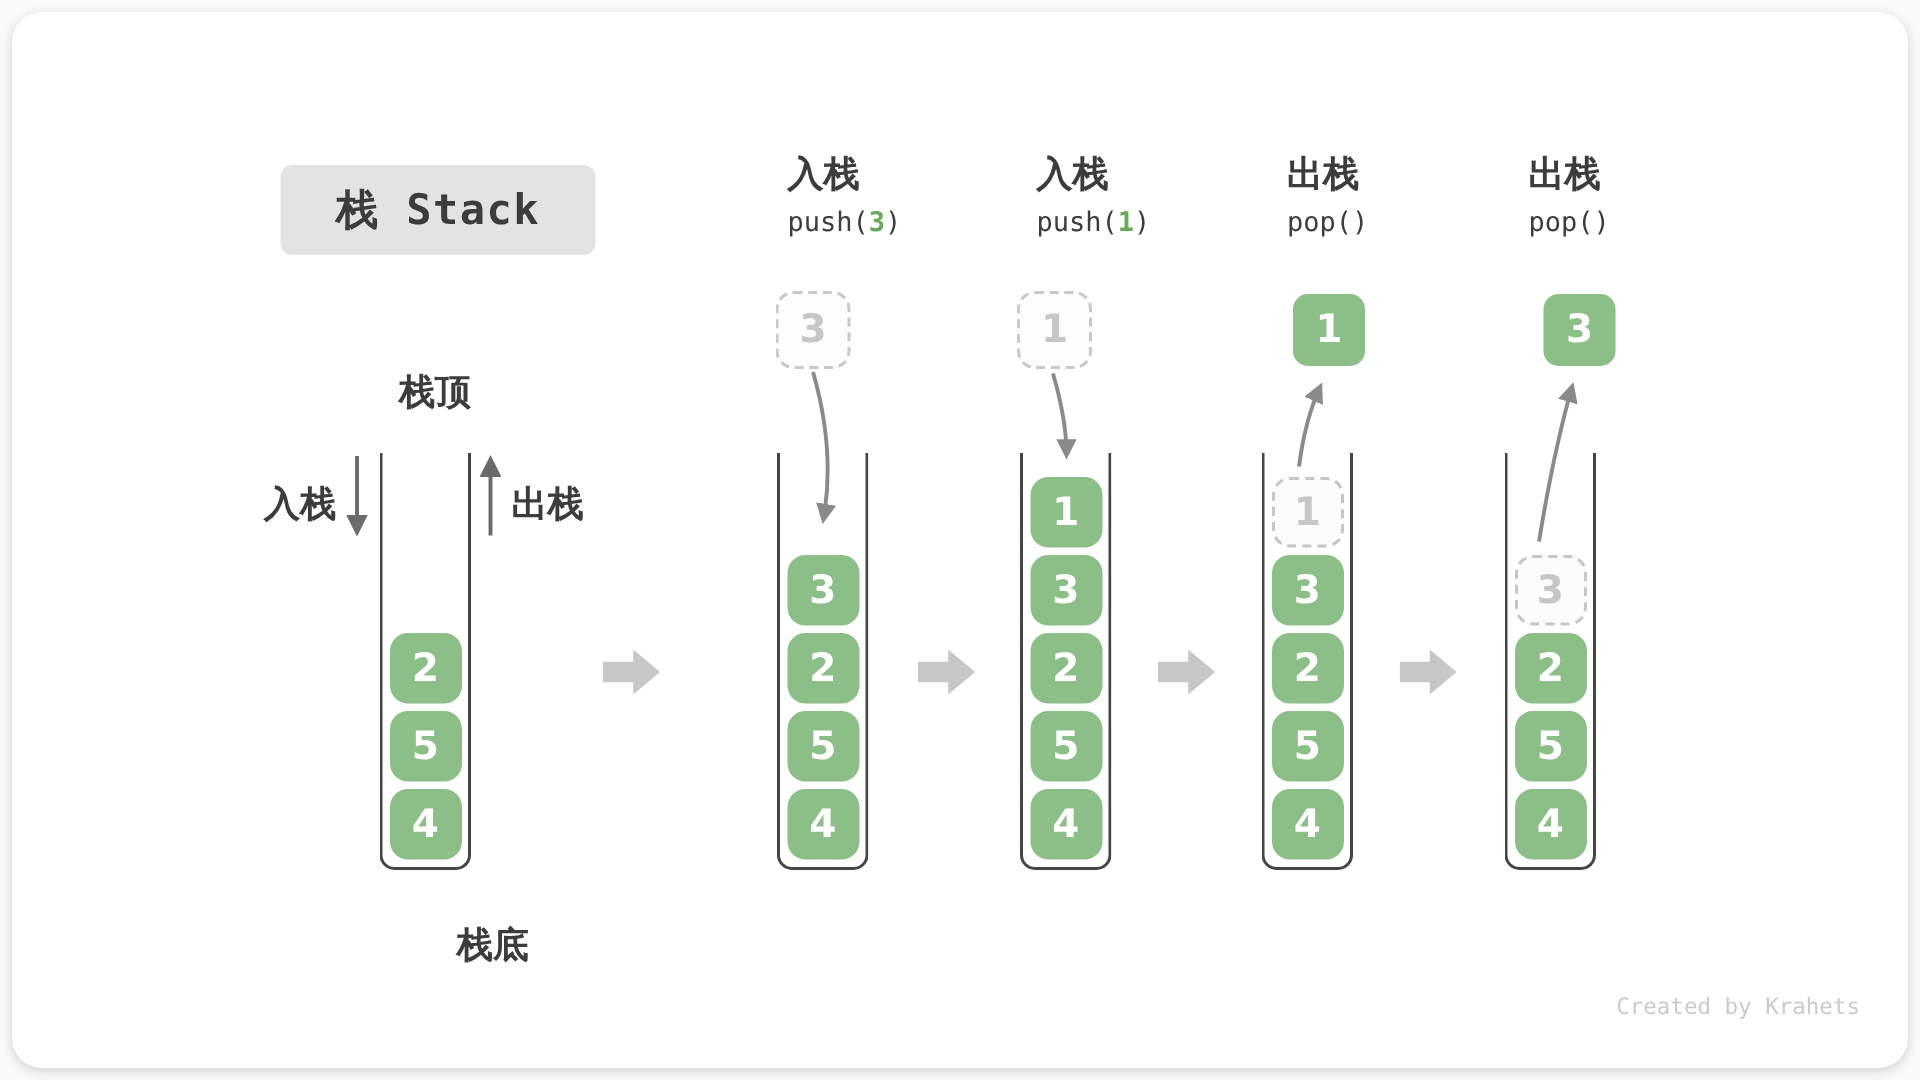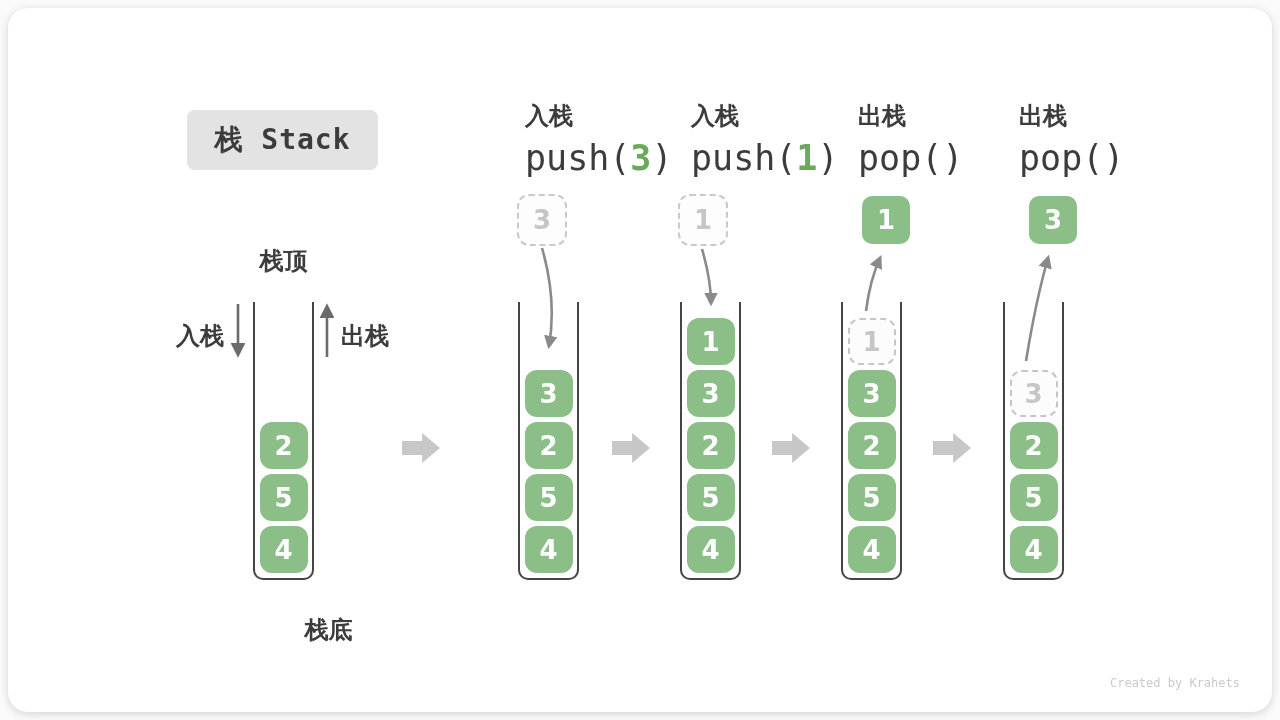--- a/index.html
+++ b/index.html
@@ -23,35 +23,35 @@
     overflow:hidden;
   }
   .card{
     position:absolute; inset:8px;
     background:#ffffff;
     border-radius:20px;
     box-shadow:0 2px 8px rgba(0,0,0,0.16);
   }
   
   .title-box{
-    position:absolute; left:179px; top:102px; width:191px; height:60px;
+    position:absolute; left:179px; top:102px; width:210px; height:60px;
     background:var(--title_bg,#E3E3E3);
     border-radius:8px;
     display:flex; align-items:center; justify-content:center;
     font-family:"DejaVu Sans Mono","Liberation Mono",monospace;
     font-size:28px; font-weight:700; color:var(--text_dark,#3C3C3C);
     letter-spacing:1px;
   }
   
   .op{position:absolute; top:95px;}
   .op-name{font-size:24px; font-weight:700; color:var(--text_dark); line-height:1.1;}
   .op-code{
     margin-top:10px;
     font-family:"DejaVu Sans Mono","Liberation Mono",monospace;
-    font-size:35px; font-weight:500; color:var(--text_dark); line-height:1.1;
+    font-size:18px; font-weight:500; color:var(--text_dark); line-height:1.1;
   }
   .op-code .num{color:var(--accent_green,#69A95A); font-weight:700;}
   
   .cjk-label{
     position:absolute; font-size:24px; font-weight:700;
     color:var(--text_dark); white-space:nowrap;
   }
   
   .stack{
     position:absolute; top:294px; width:61px; height:278px;
@@ -100,23 +100,23 @@
     clip-path:polygon(0% 27%,53% 27%,53% 0%,100% 50%,53% 100%,53% 73%,0% 73%);
   }
   
   svg.overlay{position:absolute; inset:0; width:100%; height:100%; pointer-events:none;}
   .curve{stroke:var(--arrow_gray,#8A8A8A); stroke-width:2.6; fill:none;}
   .legend-arrow{stroke:var(--legend_arrow,#6B6B6B); stroke-width:2.6; fill:none;}
   .mk-gray{fill:var(--arrow_gray,#8A8A8A);}
   .mk-dark{fill:var(--legend_arrow,#6B6B6B);}
   
   .footer{
-    position:absolute; right:32px; top:668px;
+    position:absolute; right:32px; top:654px;
     font-family:"DejaVu Sans Mono","Liberation Mono",monospace;
-    font-size:12px; color:var(--footer_gray,#C9CACB);
+    font-size:15px; color:var(--footer_gray,#C9CACB);
   }
 </style>
 </head>
 <body>
 
 <div class="card">
 
   <div class="title-box">
     <span>栈 Stack</span>
   </div>
@@ -131,21 +131,21 @@
   </div>
   <div class="op" style="left:850px;">
     <div class="op-name">出栈</div>
     <div class="op-code"><span>pop(</span><span class="num"></span><span>)</span></div>
   </div>
   <div class="op" style="left:1011px;">
     <div class="op-name">出栈</div>
     <div class="op-code"><span>pop(</span><span class="num"></span><span>)</span></div>
   </div>
 
-  <div class="cjk-label" style="left:245px; top:237px; width:61px; text-align:center;">栈顶</div>
+  <div class="cjk-label" style="left:245px; top:237px; width:61px; text-align:right;">栈顶</div>
   <div class="cjk-label" style="left:245px; top:606px; width:61px; text-align:center;margin-left:45px;">栈底</div>
   <div class="cjk-label" style="left:168px; top:312px;">入栈</div>
   <div class="cjk-label" style="left:333px; top:312px;">出栈</div>
 
   <svg class="overlay" viewBox="0 0 1264 704">
     <defs>
       <marker id="headGray" viewBox="0 0 10 10" refX="7.5" refY="5" markerWidth="5.2" markerHeight="5.2" orient="auto-start-reverse">
         <path class="mk-gray" d="M0,0 L10,5 L0,10 z"></path>
       </marker>
       <marker id="headDark" viewBox="0 0 10 10" refX="7.5" refY="5" markerWidth="5.6" markerHeight="5.6" orient="auto-start-reverse">

